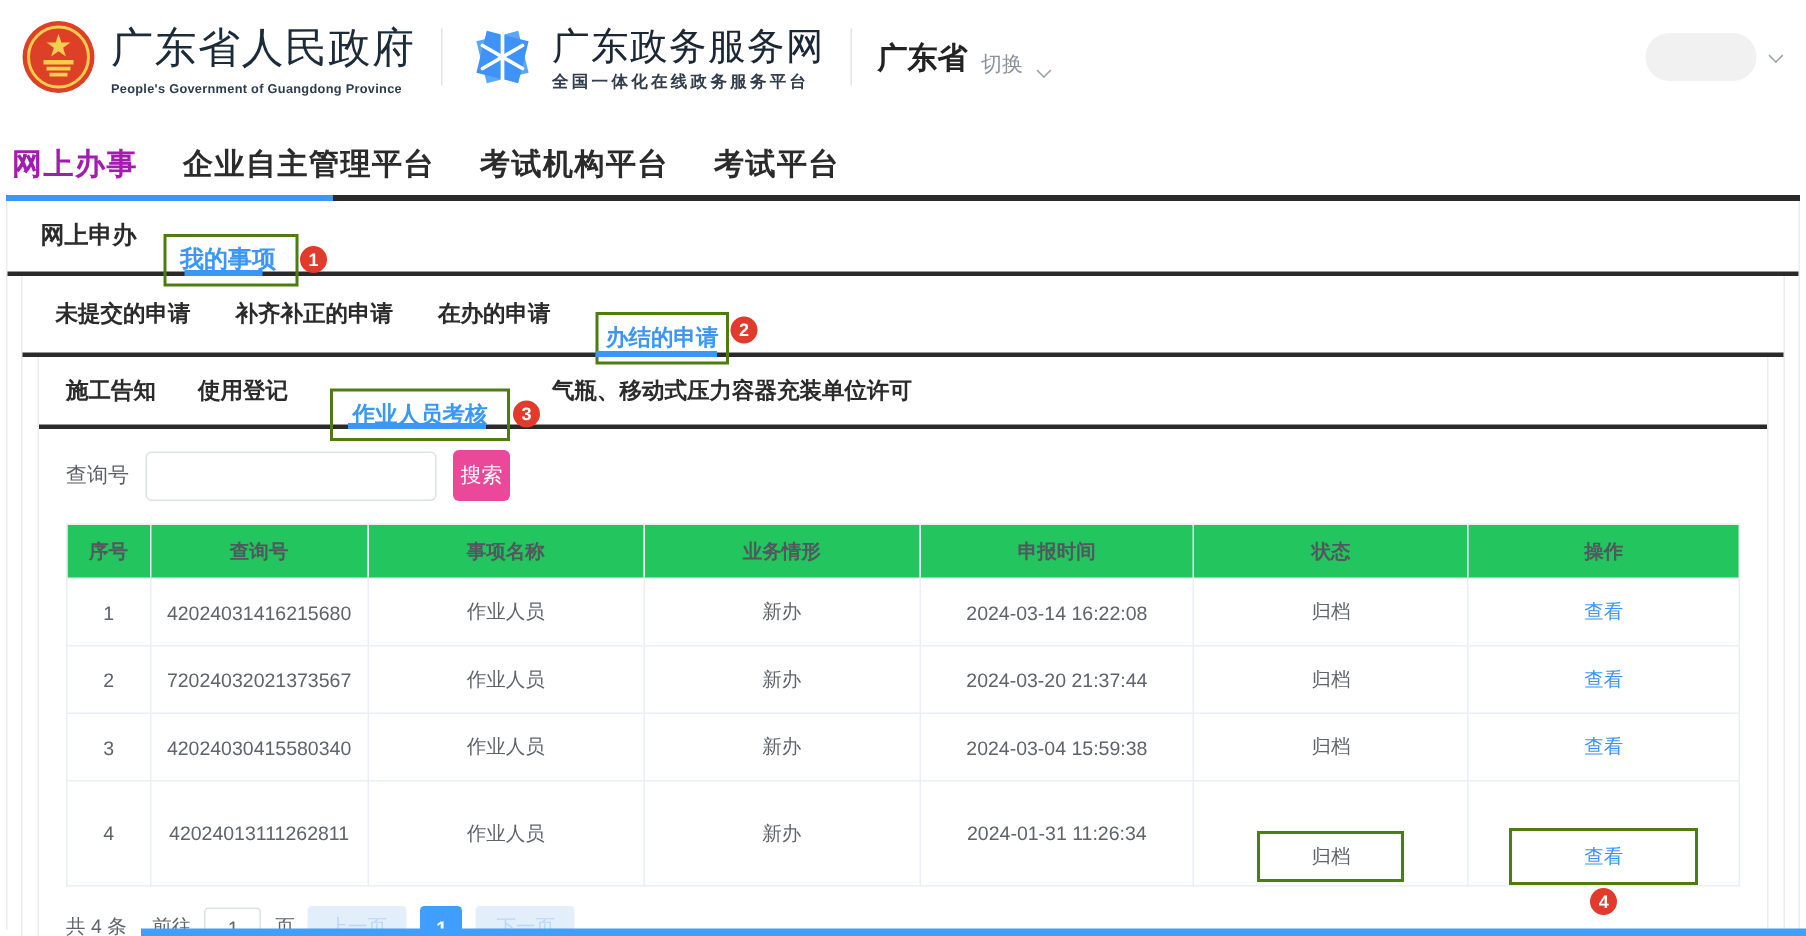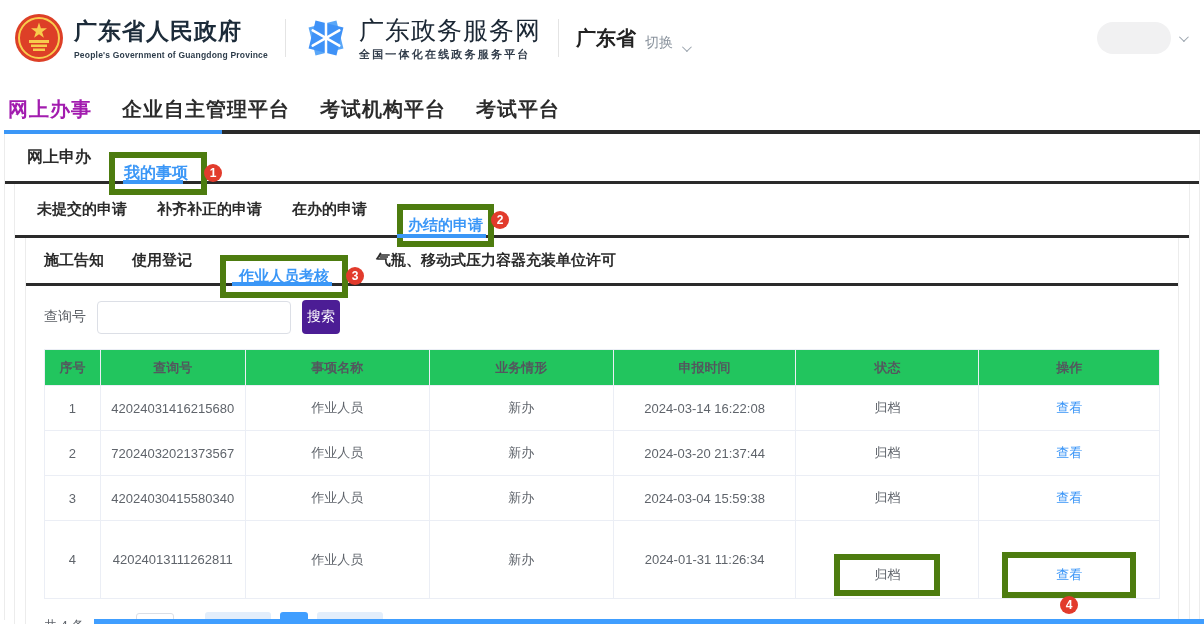--- a/index.html
+++ b/index.html
@@ -3,21 +3,21 @@
 <meta charset="utf-8">
 <style>
   * { margin:0; padding:0; box-sizing:border-box; }
   html,body { width:1204px; height:624px; background:#fff; overflow:hidden;
     font-family:"Liberation Sans","DejaVu Sans",sans-serif; }
   body { position:relative; }
 
   
   .top-header { height:76px; display:flex; align-items:center; padding:0 18px 0 14px; }
   .logo-block { display:flex; align-items:center; gap:10px; }
-  .gov-text .t { font-size:23px; font-weight:bold; color:#1c2b39; letter-spacing:1px; }
+  .gov-text .t { font-size:28px; font-weight:normal; color:#1c2b39; letter-spacing:1px; }
   .gov-text .s { font-size:8.5px; color:#2e3d4b; margin-top:3px; font-weight:bold; letter-spacing:0.2px; }
   .portal-text .t { font-size:25px; font-weight:normal; color:#1b2734; letter-spacing:1px; }
   .portal-text .s { font-size:11px; color:#333e4c; margin-top:0; letter-spacing:2.2px; font-weight:bold; }
   .vdiv { width:1px; height:38px; background:#e4e4e4; margin:0 17px; }
   .region { display:flex; align-items:flex-end; gap:9px; }
   .region .name { font-size:20px; font-weight:bold; color:#222; }
   .region .switch { font-size:14px; color:#8b949e; }
   .chevron { display:inline-block; width:7px; height:7px; border-right:1.5px solid #9aa3ad;
     border-bottom:1.5px solid #9aa3ad; transform:rotate(45deg) translateY(-2px); }
   .spacer { flex:1; }
@@ -45,41 +45,41 @@
     display:flex; align-items:center; cursor:pointer; }
   .tabrow1 .tab { font-size:16px; }
   .tab.active { color:#3b97f7; }
   .tab.active::after { content:""; position:absolute; height:4px; background:#3b97f7;
     bottom:-3px; z-index:2; }
   .tab.seg1.active::after { left:14px; right:24px; }
   .tab.seg2.active::after { left:0; right:8px; }
   .tab.seg3.active::after { left:12px; right:16px; }
 
   
-  .red-box { position:relative; border:6px solid #4d7c0f; display:inline-flex;
+  .red-box { position:relative; border:2px solid #4d7c0f; display:inline-flex;
     align-items:center; justify-content:center;margin-top:31px; }
   .box-mytasks { padding:5px 13px 5px 9px; }
   .box-done { padding:6px 5px; }
   .box-exam { padding:6px 13px; }
   .box-status { padding:6px 34px; }
   .box-action { padding:8px 48px; }
   .badge { position:absolute; width:18px; height:18px; background:#e23b2c; border-radius:50%;
     color:#fff; font-size:12px; font-weight:bold; display:flex; align-items:center;
     justify-content:center; z-index:3; }
   .badge-1 { right:-21px; top:50%; transform:translateY(-50%); }
   .badge-2 { right:-21px; top:1px; }
   .badge-3 { right:-22px; top:50%; transform:translateY(-50%); }
   .badge-4 { left:50%; bottom:-22px; transform:translateX(-50%); }
 
   
   .search-row { display:flex; align-items:center; padding:14px 18px 12px; gap:11px; }
   .search-label { font-size:14px; color:#5c6066; }
   .search-input { width:194px; height:33px; border:1px solid #dcdfe6; border-radius:4px;
     font-size:13px; padding:0 8px; color:#333; outline:none; }
-  .search-btn { width:38px; height:34px; background:#4c1d95; color:#fff; border:none;
+  .search-btn { width:38px; height:34px; background:#ec4899; color:#fff; border:none;
     border-radius:4px; font-size:14px; cursor:pointer; }
 
   
   .data-table { width:calc(100% - 36px); margin:3px 18px 0; border-collapse:collapse;
     text-align:center; font-size:13px; color:#5f646b; }
   .data-table th { background:#22c55e; height:36px; font-weight:bold; color:#53575e;
     border:1px solid #ebeef5; }
   .data-table td { height:45px; border:1px solid #ebeef5; }
   .link { color:#3a95f7; cursor:pointer; text-decoration:none; }
 

